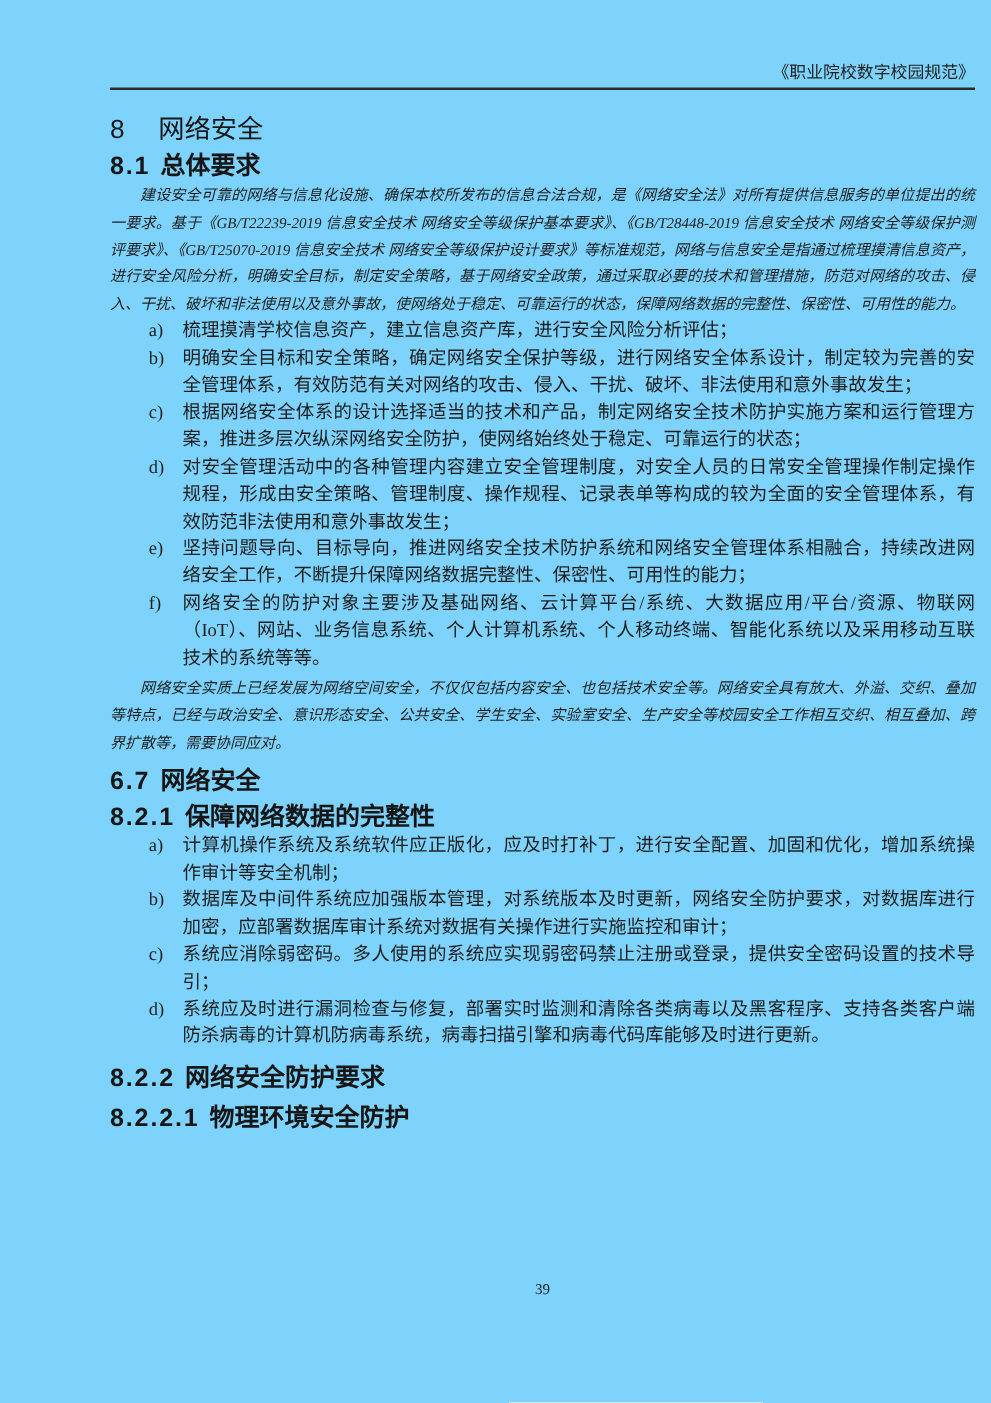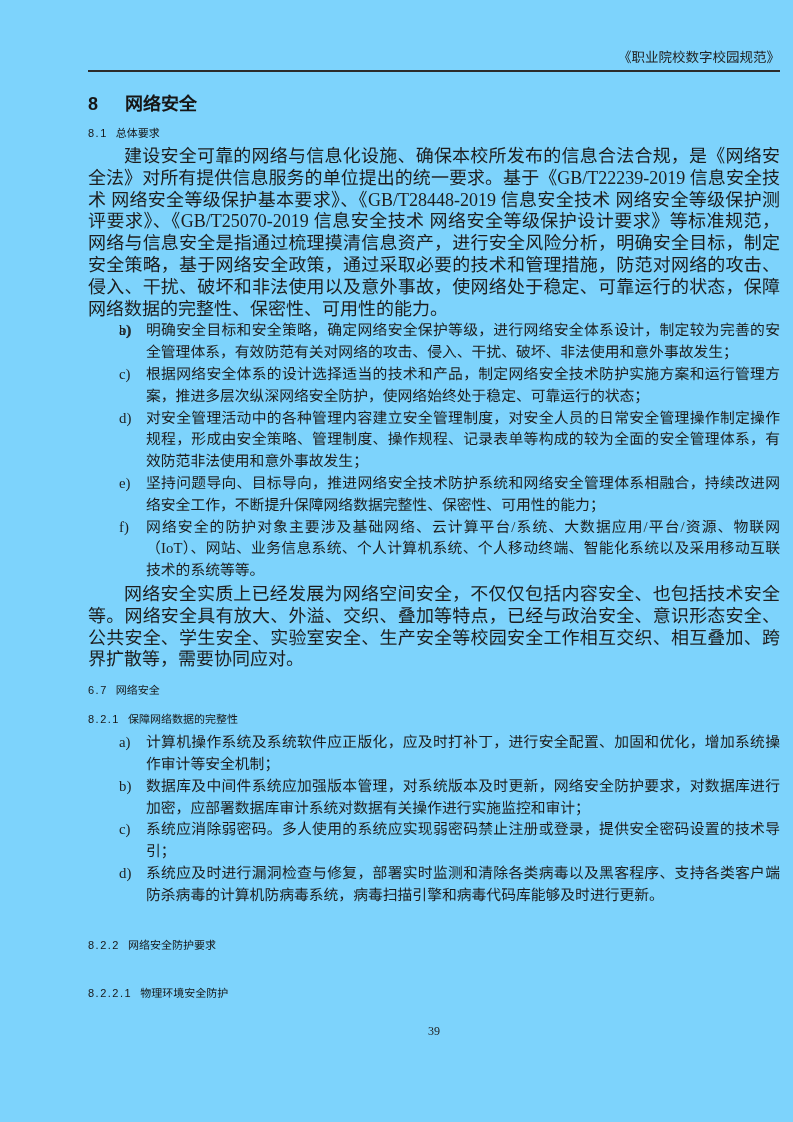--- a/index.html
+++ b/index.html
@@ -30,43 +30,44 @@
     padding-bottom: 4px;
   }
   .content {
     position: absolute;
     left: 88px;
     right: 49px;
     top: 84px;
   }
   .h-chapter {
     font-family: "Liberation Sans", "DejaVu Sans", sans-serif;
-    font-weight: bold;
-    font-size: 18px;
+    font-weight: normal;
+    font-size: 21px;
     line-height: 20px;
     color: #161616;
     margin: 10px 0 0 0;
   }
   .h-chapter .num { letter-spacing: 1px; margin-right: 26px; }
   .h-section {
     font-family: "Liberation Sans", "DejaVu Sans", sans-serif;
-    font-weight: normal;
-    font-size: 11px;
+    font-weight: bold;
+    font-size: 20px;
     line-height: 20px;
     color: #161616;
     margin: 9px 0 3px 0;
   }
   .h-section .num { letter-spacing: 1.5px; margin-right: 8px; }
-  .h-section.sub { margin-top: 28px; }
+  .h-section.sub { margin-top: 12px; }
   .body-p {
-    font-size: 18px;
+    font-size: 12px;
     line-height: 21.8px;
     text-align: justify;
     text-indent: 2em;
     margin: 2px 0 0 0;
+    font-style: italic;
   }
   ol.req-list {
     list-style: none;
     margin: 0;
     padding: 0 0 0 58px;
   }
   ol.req-list li {
     position: relative;
     font-size: 14.8px;
     line-height: 21.8px;
@@ -105,20 +106,21 @@
 
     <h2 class="h-section">
       <span class="num">8.1</span><span>总体要求</span>
     </h2>
 
     <p class="body-p">建设安全可靠的网络与信息化设施、确保本校所发布的信息合法合规，是《网络安全法》对所有提供信息服务的单位提出的统一要求。基于《GB/T22239-2019 信息安全技术 网络安全等级保护基本要求》、《GB/T28448-2019 信息安全技术 网络安全等级保护测评要求》、《GB/T25070-2019 信息安全技术 网络安全等级保护设计要求》等标准规范，网络与信息安全是指通过梳理摸清信息资产，进行安全风险分析，明确安全目标，制定安全策略，基于网络安全政策，通过采取必要的技术和管理措施，防范对网络的攻击、侵入、干扰、破坏和非法使用以及意外事故，使网络处于稳定、可靠运行的状态，保障网络数据的完整性、保密性、可用性的能力。</p>
 
     <ol class="req-list">
       <li>
         <span class="marker">a)</span>
+        <span>梳理摸清学校信息资产，建立信息资产库，进行安全风险分析评估；</span>
       </li>
       <li>
         <span class="marker">b)</span>
         <span>明确安全目标和安全策略，确定网络安全保护等级，进行网络安全体系设计，制定较为完善的安全管理体系，有效防范有关对网络的攻击、侵入、干扰、破坏、非法使用和意外事故发生；</span>
       </li>
       <li>
         <span class="marker">c)</span>
         <span>根据网络安全体系的设计选择适当的技术和产品，制定网络安全技术防护实施方案和运行管理方案，推进多层次纵深网络安全防护，使网络始终处于稳定、可靠运行的状态；</span>
       </li>
       <li>

